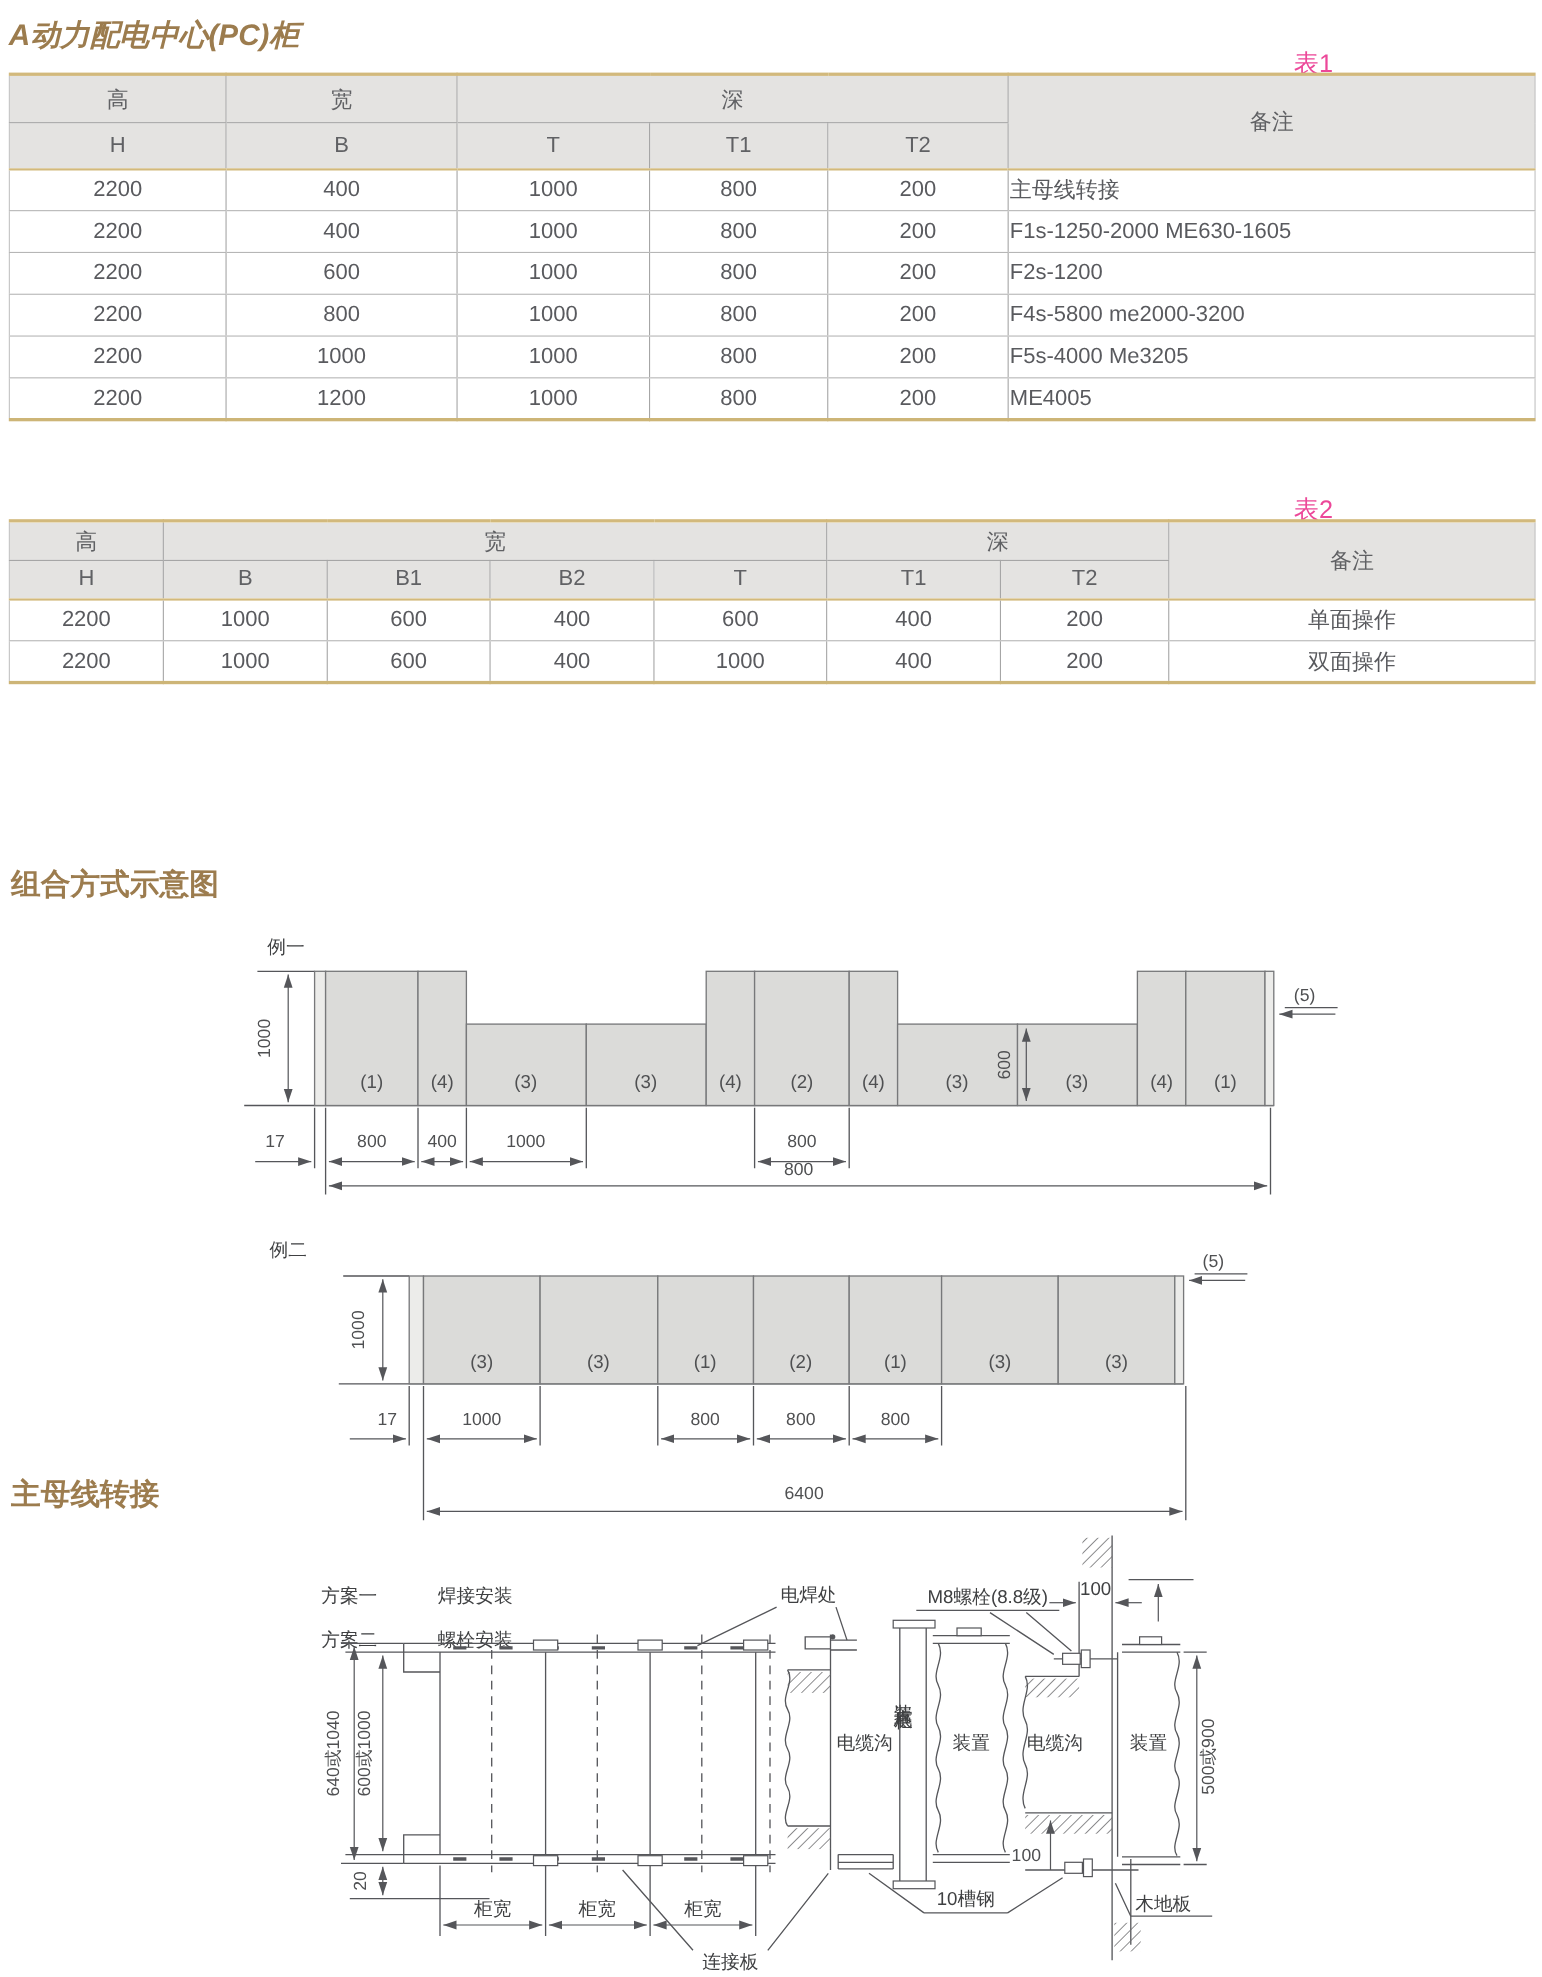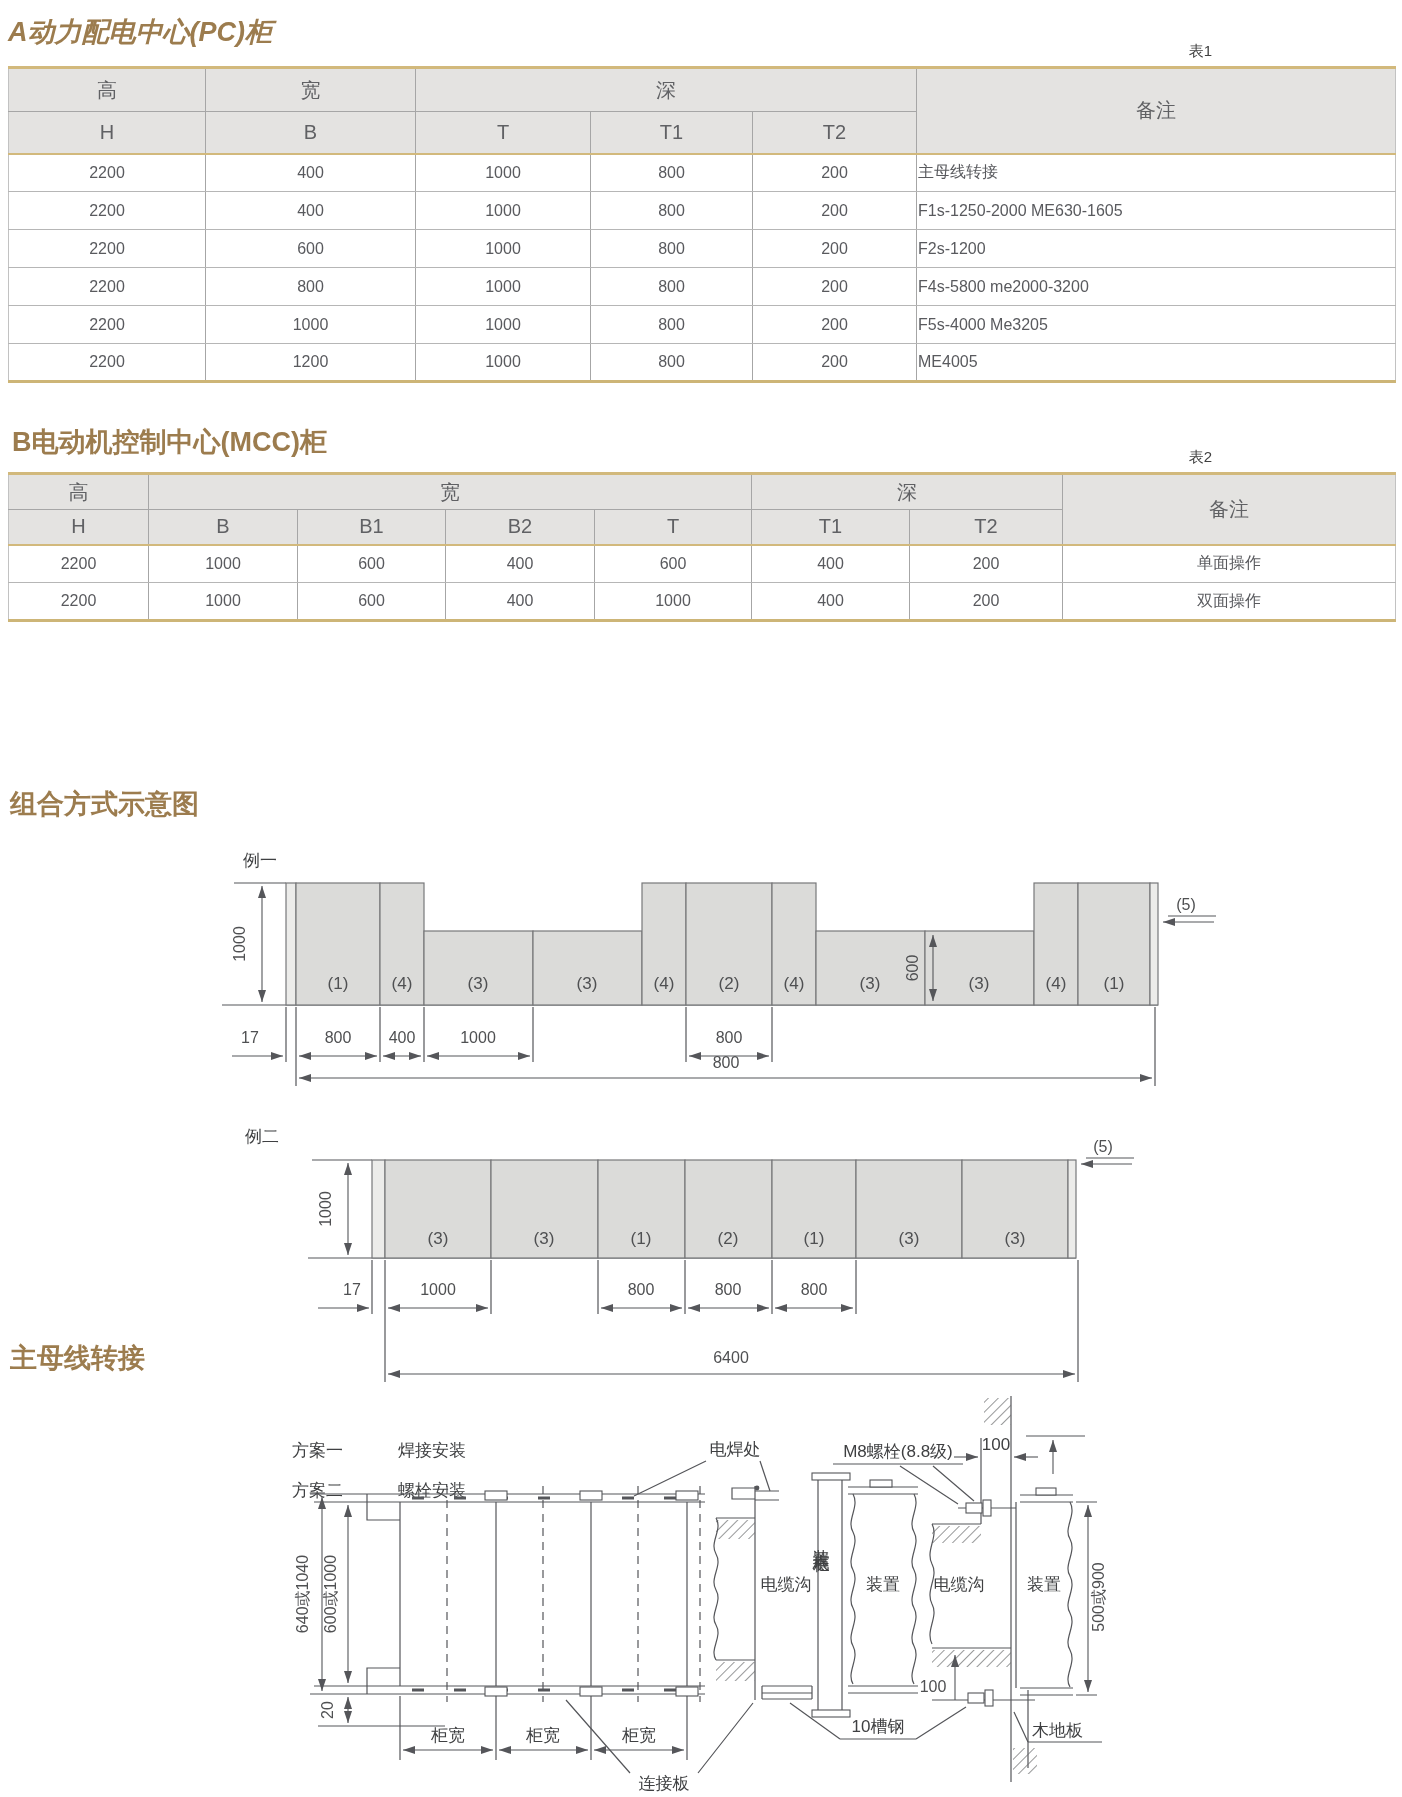--- a/index.html
+++ b/index.html
@@ -1,29 +1,29 @@
 <!DOCTYPE html>
 <html><head>
 <meta charset="utf-8">
 <style>
   html,body{margin:0;padding:0;background:#fff;}
   .page{position:relative;width:1402px;height:1797px;background:#fff;
         font-family:"Liberation Sans","DejaVu Sans",sans-serif;overflow:hidden;}
   .sec-title{position:absolute;font-weight:bold;font-size:27px;color:#9c7c4e;white-space:nowrap;}
-  .tbl-tag{position:absolute;width:112px;text-align:right;font-size:15px;color:#404040;}
+  .tbl-tag{position:absolute;width:112px;text-align:right;font-size:23px;color:#ec4899;}
   table.dtable{position:absolute;left:8px;border-collapse:collapse;table-layout:fixed;width:1388px;
         border-left:1px solid #c2c2c2;border-right:1px solid #c2c2c2;
         border-top:3px solid #d2b97c;border-bottom:3px solid #cdb577;}
   .dtable th,.dtable td{border-left:1px solid #a6a6a6;text-align:center;vertical-align:middle;
         font-weight:normal;overflow:hidden;white-space:nowrap;}
   .dtable th:first-child,.dtable td:first-child{border-left:none;}
   .dtable th{background:#e4e3e1;color:#606164;font-size:20px;border-bottom:1px solid #a6a6a6;}
   .dtable tr.hr2 th{border-bottom:2px solid #d2b97c;}
   .dtable th.remark-h{border-bottom:2px solid #d2b97c;font-family:Liberation Mono, monospace;}
-  .dtable td{color:#595a5e;font-size:16px;border-bottom:1px solid #b6b6b6;background:#fff;}
+  .dtable td{color:#595a5e;font-size:20px;border-bottom:1px solid #b6b6b6;background:#fff;}
   .dtable tr:last-child td{border-bottom:none;}
   #pc-table tr.hr1{height:44px;} #pc-table tr.hr2{height:42px;} #pc-table tbody tr{height:38px;}
   #mcc-table tr.hr1{height:36px;} #mcc-table tr.hr2{height:35px;} #mcc-table tbody tr{height:38px;}
   #pc-table td.remark{text-align:left;}
   svg{position:absolute;left:0;top:0;}
   .ln{stroke:#55565a;stroke-width:1.2;fill:none;}
   .dash{stroke-dasharray:8 6;}
   .dashdeco{stroke:#55565a;stroke-width:3;fill:none;stroke-dasharray:12 30;}
   .dim{stroke:#55565a;stroke-width:1.1;fill:none;}
   .blk{fill:#dbdbd9;stroke:#77787a;stroke-width:1.2;}
@@ -116,21 +116,20 @@
         <td>2200</td>
           <td>1200</td>
           <td>1000</td>
           <td>800</td>
           <td>200</td>
           <td class="remark">ME4005</td>
       </tr>
     </tbody>
   </table>
 
-  <div class="sec-title" style="left:12px;top:424px;">B电动机控制中心(MCC)柜</div>
   <div class="tbl-tag" style="left:1100px;top:448px;">表2</div>
 
   <table class="dtable" id="mcc-table" style="top:472px;">
     <colgroup>
       <col style="width:140px">
         <col style="width:149px">
         <col style="width:148px">
         <col style="width:149px">
       <col style="width:157px">
         <col style="width:158px">

